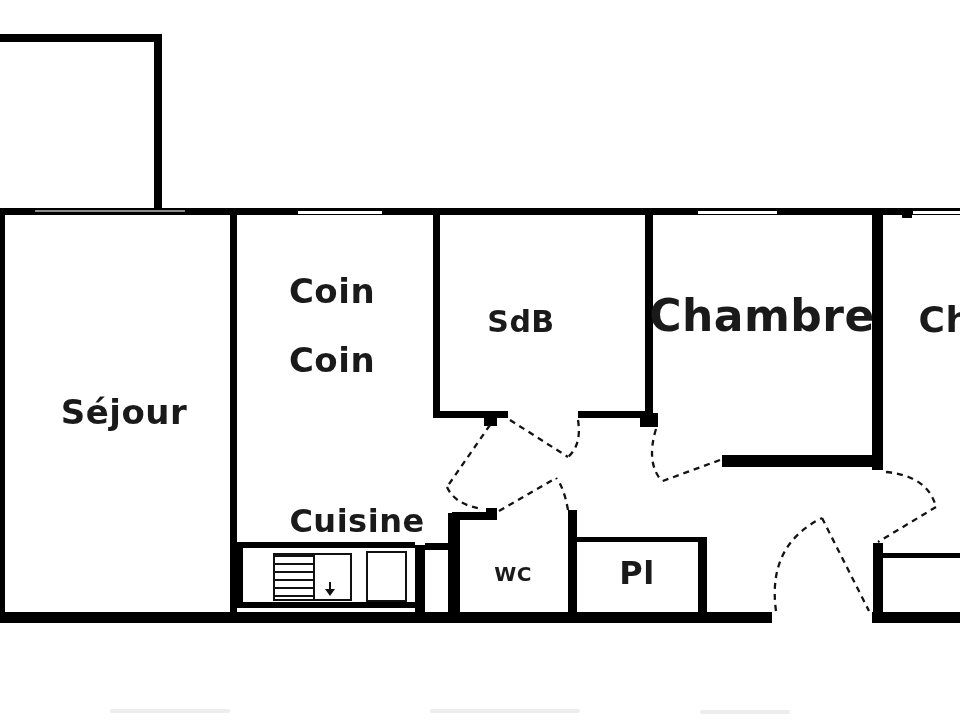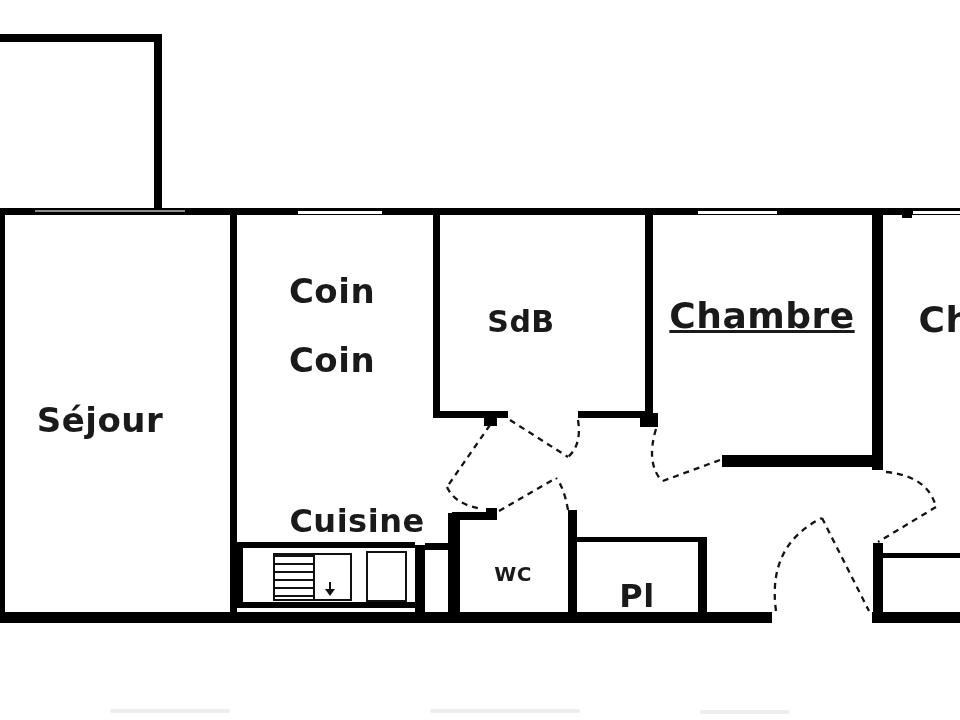--- a/index.html
+++ b/index.html
@@ -85,31 +85,31 @@
     <path d="M499,511 L556,478"></path>
     <path d="M568,510 Q564,487 556,478"></path>
     <path d="M656,429 Q646,462 661,480"></path>
     <path d="M720,460 L660,482"></path>
     <path d="M886,472 Q928,476 936,507"></path>
     <path d="M936,507 L878,542"></path>
     <path d="M776,611 Q767,545 822,518"></path>
     <path d="M822,518 L869,611"></path>
   </svg>
 
-  <div class="lbl" style="left:100px;top:412px;font-size:34px;margin-top:8px;">Séjour</div>
+  <div class="lbl" style="left:124px;top:412px;font-size:34px;">Séjour</div>
 
   <div class="lbl two" style="left:332px;top:326px;font-size:34px;">
     <div>Coin</div>
     <div>Coin</div>
   </div>
 
   <div class="lbl" style="left:521px;top:322px;font-size:30px;">SdB</div>
-  <div class="lbl" style="left:762px;top:316px;font-size:36px;text-decoration:underline;">Chambre</div>
+  <div class="lbl" style="left:762px;top:316px;font-size:44px;">Chambre</div>
   <div class="lbl" style="left:945px;top:320px;font-size:36px;">Ch</div>
   <div class="lbl" style="left:341px;top:521px;font-size:32px;margin-left:16px;">Cuisine</div>
   <div class="lbl" style="left:513px;top:574px;font-size:20px;text-align:right;">WC</div>
-  <div class="lbl" style="left:637px;top:596px;font-size:32px;text-align:center;">Pl</div>
+  <div class="lbl" style="left:637px;top:573px;font-size:32px;text-align:center;">Pl</div>
 
   <div class="artifact" style="left:110px;top:709px;width:120px;height:4px;"></div>
   <div class="artifact" style="left:430px;top:709px;width:150px;height:4px;"></div>
   <div class="artifact" style="left:700px;top:710px;width:90px;height:4px;"></div>
 
 </div>
 
 </body></html>

